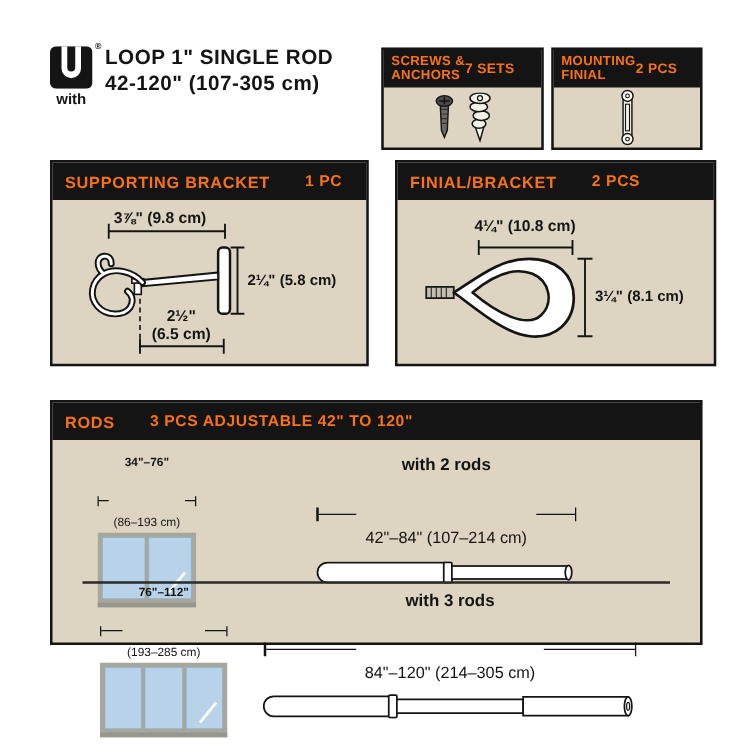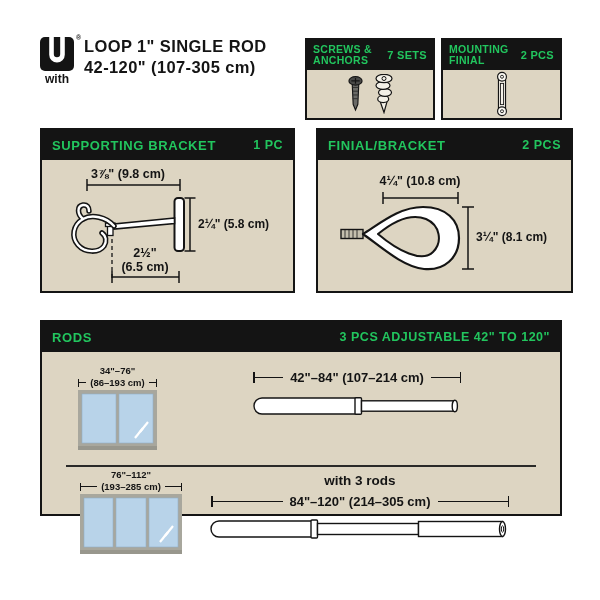--- a/index.html
+++ b/index.html
@@ -18,47 +18,47 @@
   }
   
   .brand{position:absolute;left:40px;top:37px;width:48px;height:60px;}
   .brand .reg{position:absolute;left:36px;top:-3px;font-size:7px;font-weight:bold;}
   .wordmark{position:absolute;left:-4px;top:35px;width:42px;text-align:center;
     font-size:12px;font-weight:bold;letter-spacing:0px;}
   .title{position:absolute;left:84px;top:36px;font-size:16.5px;font-weight:bold;
     line-height:21px;letter-spacing:0.4px;white-space:nowrap;}
   
   .panel{position:absolute;border:2px solid var(--header-bg);background:var(--panel-bg);}
-  .phead{background:var(--header-bg);color:#22c55e;display:flex;align-items:center;
-    justify-content:space-between;}
+  .phead{background:var(--header-bg);color:#f97316;display:flex;align-items:center;
+    justify-content:flex-start;}
   .phead-sm{height:30px;padding:0 6px;}
   .phead-sm .t2{font-size:10.5px;line-height:11px;font-weight:bold;letter-spacing:0.3px;}
   .phead-sm .qty{font-size:11px;font-weight:bold;letter-spacing:0.3px;white-space:nowrap;}
-  .phead-md{height:30px;padding:0 10px;}
+  .phead-md{height:30px;padding:0 10px;gap:28px;}
   .phead-md .t1{font-size:13px;font-weight:bold;letter-spacing:0.6px;}
   .phead-md .qty{font-size:12.5px;font-weight:bold;letter-spacing:0.5px;}
   .pbody{position:relative;width:100%;height:calc(100% - 30px);}
   .pbody-icons{display:flex;align-items:center;justify-content:center;gap:12px;
     height:calc(100% - 30px);}
   #screws-panel{left:305px;top:38px;width:130px;height:82px;}
   #plates-panel{left:441px;top:38px;width:121px;height:82px;}
   #bracket-panel{left:40px;top:128px;width:255px;height:165px;}
   #finial-panel{left:316px;top:128px;width:257px;height:165px;}
   #rods-panel{left:40px;top:320px;width:522px;height:196px;}
   .diagram-svg{position:absolute;left:0;top:0;}
   
   .mlabel{position:absolute;font-size:12.5px;font-weight:bold;white-space:nowrap;}
   .mlabel.center{text-align:center;}
   .mlabel.small{font-size:12px;}
   .mlabel.twoline{line-height:14px;text-align:center;}
   
   .measure{display:flex;align-items:center;width:100%;}
   .measure .cap{width:1.5px;background:var(--ink);height:11px;flex:none;}
   .measure .ln{flex:1;height:1.5px;background:var(--ink);}
-  .measure .mtxt{padding:0 7px;font-weight:bold;font-size:13px;white-space:nowrap;}
+  .measure .mtxt{padding:0 7px;font-weight:normal;font-size:13px;white-space:nowrap;margin-top:36px;}
   .measure.tiny .cap{height:8px;width:1px;}
   .measure.tiny .ln{height:1px;}
   .measure.tiny .mtxt{font-size:9.5px;padding:0 4px;}
   
   .win-block{position:absolute;text-align:center;}
   .win-range{font-size:9.5px;font-weight:bold;line-height:10px;}
   .win-block .measure{margin-top:1px;}
   .win-block svg{margin-top:2px;}
   .rod-block{position:absolute;text-align:center;}
   .rod-config{font-size:13.5px;font-weight:bold;line-height:16px;}
@@ -227,20 +227,21 @@
           <rect width="79" height="60" style="fill:var(--window-frame)"></rect>
           <rect x="0" y="56" width="79" height="4" fill="#98978d"></rect>
           <rect x="4" y="4" width="34" height="49" style="fill:var(--window-glass)" stroke="#8fb0c9" stroke-width="0.6"></rect>
           <rect x="41" y="4" width="34" height="49" style="fill:var(--window-glass)" stroke="#8fb0c9" stroke-width="0.6"></rect>
           <line x1="57" y1="48" x2="65" y2="38" stroke="#ffffff" stroke-width="2.2"></line>
           <line x1="62" y1="42" x2="70" y2="32" stroke="#ffffff" stroke-width="2.2"></line>
         </svg>
       </div>
 
       <div class="rod-block" style="left:165px;top:12px;width:300px;">
+        <div class="rod-config">with 2 rods</div>
         <div class="measure" style="width:208px;">
           <span class="cap"></span>
             <span class="ln"></span>
           <span class="mtxt">42"–84" (107–214 cm)</span>
           <span class="ln"></span>
             <span class="cap"></span>
         </div>
         <svg width="210" height="18" viewBox="0 0 210 18" style="margin-top:12px;">
           <path d="M10,1 A8,8 0 0 0 10,17 L104,17 L104,1 Z" fill="#ffffff" stroke="#141414" stroke-width="1.4"></path>
           <rect x="103" y="0.8" width="6.5" height="16.4" rx="1" fill="#ffffff" stroke="#141414" stroke-width="1.4"></rect>

